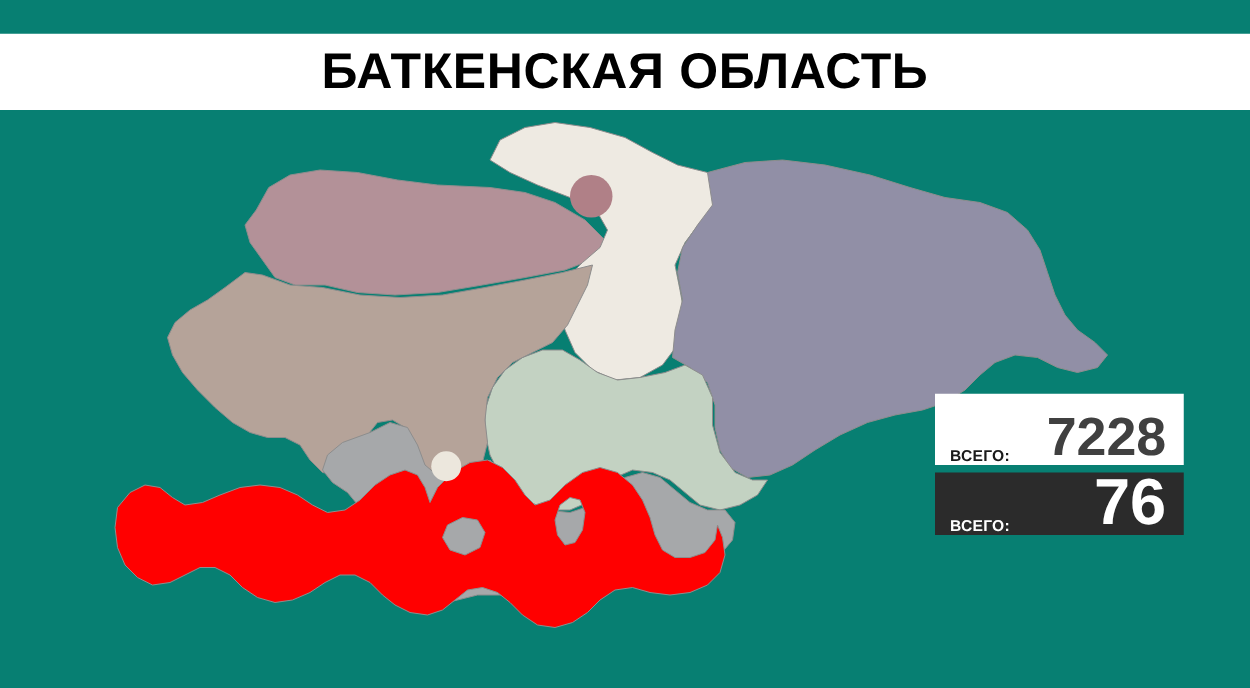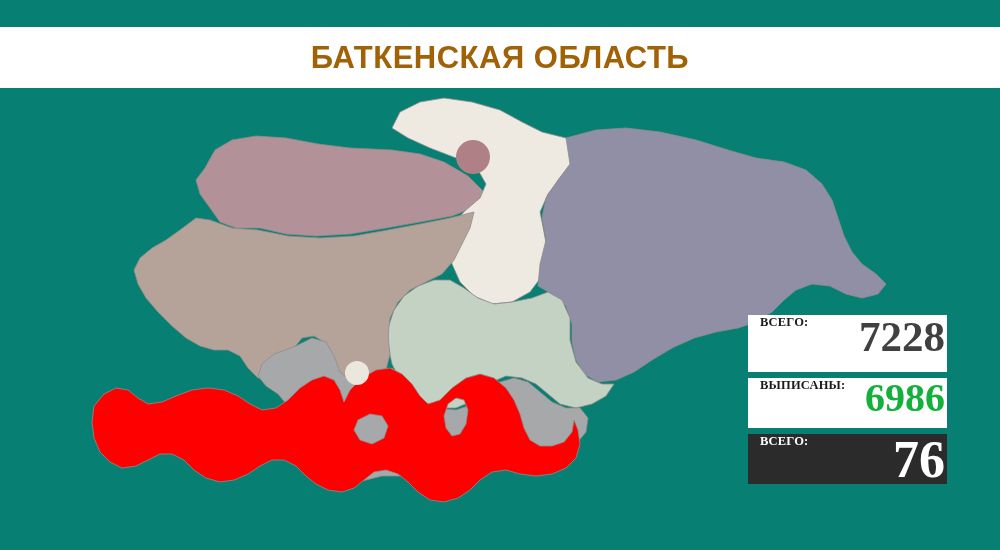--- a/index.html
+++ b/index.html
@@ -10,33 +10,33 @@
     overflow:hidden;position:relative;
   }
   #infographic{position:absolute;inset:0;background:#077f72;}
 
   
   .header-band{
     position:absolute;left:0;top:27px;width:1000px;height:61px;
     background:#ffffff;display:flex;align-items:center;justify-content:center;
   }
   .header-title{
-    color:#a16207;font-size:31px;font-weight:bold;letter-spacing:.5px;
+    color:#000000;font-size:40px;font-weight:bold;letter-spacing:.5px;
     white-space:nowrap;text-transform:uppercase;
   }
 
   
   .map-wrap{position:absolute;left:0;top:88px;width:1000px;height:462px;}
   .map-svg{position:absolute;left:0;top:0;width:1000px;height:462px;}
 
   
   .stats{position:absolute;left:748px;top:315px;width:199px;}
   .stat-row{
-    display:flex;align-items:flex-start;justify-content:space-between;
-    box-sizing:border-box;padding:0 2px 0 12px;margin-bottom:6px;font-family:Liberation Serif, serif;
+    display:flex;align-items:flex-end;justify-content:space-between;
+    box-sizing:border-box;padding:0 14px 0 12px;margin-bottom:6px;
   }
   .stat-row.light{background:#ffffff;}
   .stat-row.dark{background:#2b2b2b;}
   .stat-row.r1{height:57px;}
   .stat-row.r2{height:50px;}
   .stat-row.r3{height:50px;margin-bottom:0;}
   .stat-label{
     font-size:12.5px;font-weight:bold;letter-spacing:.2px;
     color:#1a1a1a;white-space:nowrap;
   }
@@ -125,24 +125,20 @@
     </svg>
   </div>
 
   <div class="stats">
 
     <div class="stat-row light r1">
       <span class="stat-label">ВСЕГО:</span>
       <span class="stat-value">7228</span>
     </div>
 
-    <div class="stat-row light r2">
-      <span class="stat-label">ВЫПИСАНЫ:</span>
-      <span class="stat-value">6986</span>
-    </div>
 
     <div class="stat-row dark r3">
       <span class="stat-label">ВСЕГО:</span>
       <span class="stat-value">76</span>
     </div>
 
   </div>
 
 </div>
 

